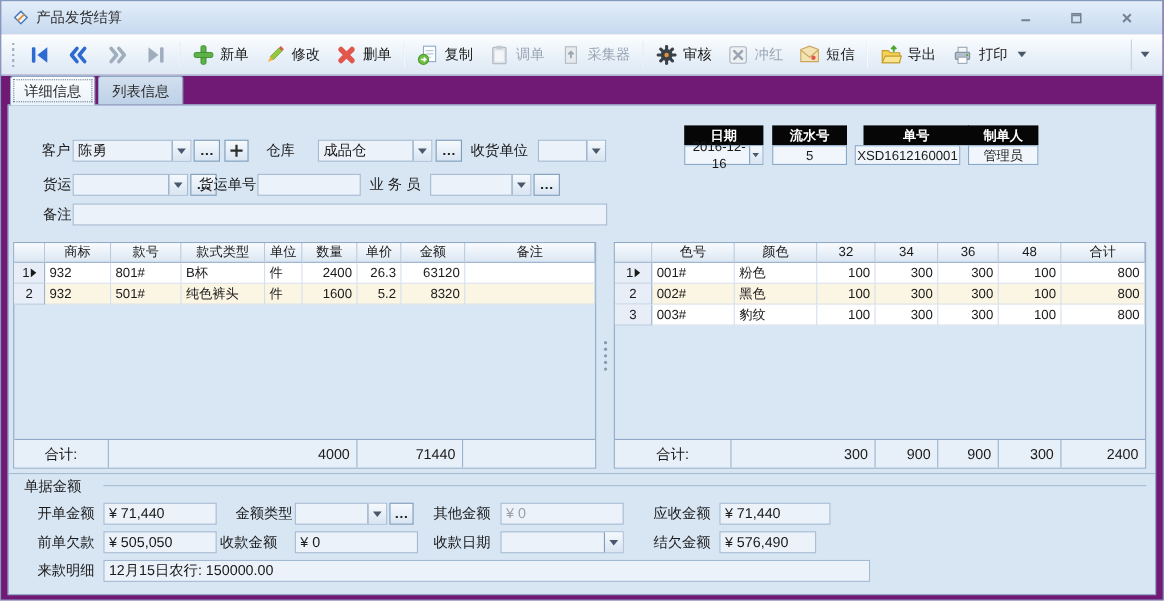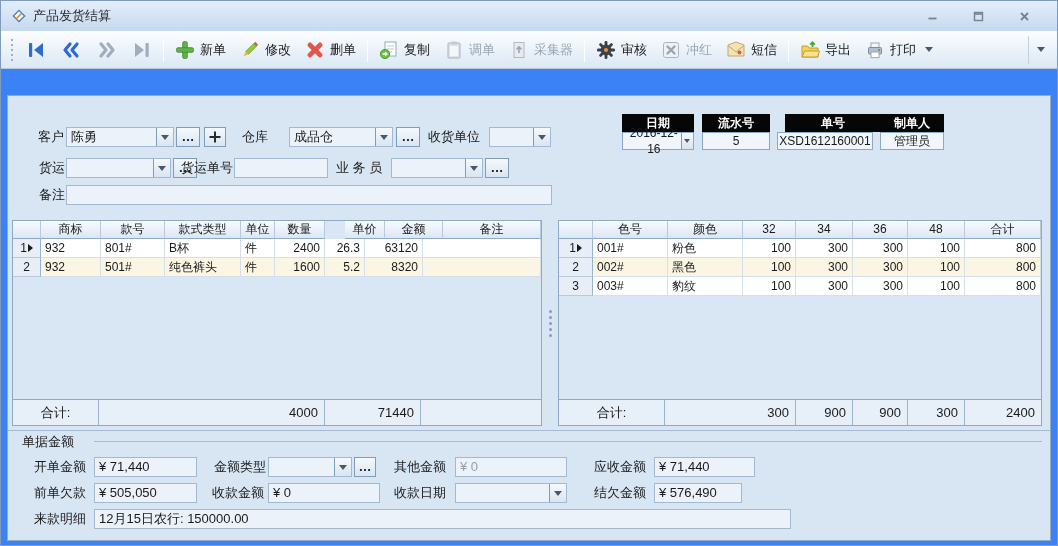--- a/index.html
+++ b/index.html
@@ -1,19 +1,19 @@
 <!DOCTYPE html>
 <html><head>
 <meta charset="utf-8">
 <style>
   * { margin:0; padding:0; box-sizing:border-box; }
   html,body { width:1058px; height:546px; }
   body { font-family:"Liberation Sans","DejaVu Sans",sans-serif; font-size:13px; color:#1a1a1a; }
 
-  .window { width:1058px; height:546px; background:#3b82f6; border:1px solid #7f9cbf; position:relative; overflow:hidden; }
+  .window { width:1058px; height:546px; background:#701a75; border:1px solid #7f9cbf; position:relative; overflow:hidden; }
 
   
   .titlebar { height:30px; background:linear-gradient(#e3eefa,#c6d9ef); display:flex; align-items:center; padding:0 10px; }
   .titlebar .app-title { margin-left:6px; color:#2b2b2b; }
   .win-controls { margin-left:auto; display:flex; gap:24px; margin-right:12px; }
   .win-btn { width:22px; height:18px; display:flex; align-items:center; justify-content:center; cursor:default; }
 
   
   .toolbar { height:38px; background:linear-gradient(#fdfeff,#e9f1f9 55%,#dde8f4); border-bottom:1px solid #b3c6db; display:flex; align-items:center; padding:0 4px; }
   .tb-grip { width:6px; height:22px; margin:0 4px; background:repeating-linear-gradient(#9fb0c4 0 2px, transparent 2px 5px); background-size:2px 100%; background-repeat:repeat-y; background-position:2px 0; }
@@ -264,20 +264,24 @@
         </span>
       <span class="tb-label">打印</span>
       <span class="caret-down" style="margin-left:4px;"></span>
     </div>
 
     <div class="tb-overflow">
       <span class="caret-down"></span>
     </div>
   </div>
 
+  <div class="tabstrip">
+    <div class="tab active">详细信息</div>
+    <div class="tab">列表信息</div>
+  </div>
 
   <div class="page">
 
     <span class="flabel" style="left:30px; top:31px;">客户</span>
     <div class="combo" style="left:58px; top:31px; width:108px;">
       <div class="combo-text">陈勇</div>
       <div class="combo-arrow">
           <span class="caret-down"></span>
         </div>
     </div>
@@ -340,21 +344,21 @@
     <div class="info-v" style="left:872px; top:36px; width:64px;">管理员</div>
 
     <div class="grid" style="left:4px; top:124px; width:530px; height:206px;">
       <div class="grid-header">
         <div class="gh" style="width:28px;"></div>
         <div class="gh" style="width:60px;">商标</div>
         <div class="gh" style="width:64px;">款号</div>
         <div class="gh" style="width:76px;">款式类型</div>
         <div class="gh" style="width:34px;">单位</div>
         <div class="gh" style="width:50px;">数量</div>
-        <div class="gh" style="width:40px;margin-left:20px;">单价</div>
+        <div class="gh" style="width:40px;">单价</div>
         <div class="gh" style="width:58px;">金额</div>
         <div class="gh" style="flex:1;">备注</div>
       </div>
       <div class="grid-row">
         <div class="gc num" style="width:28px;">
             <span>1</span>
             <span class="row-marker"></span>
           </div>
         <div class="gc" style="width:60px;">932</div>
         <div class="gc" style="width:64px;">801#</div>
@@ -468,21 +472,21 @@
         </div>
     </div>
     <div class="mini-btn" style="left:346px; top:361px; width:22px;">…</div>
     <span class="flabel" style="left:386px; top:361px;">其他金额</span>
     <div class="finput gray-text" style="left:447px; top:361px; width:112px;">¥ 0</div>
     <span class="flabel" style="left:586px; top:361px;">应收金额</span>
     <div class="finput" style="left:646px; top:361px; width:101px;">¥ 71,440</div>
 
     <span class="flabel" style="left:26px; top:387px;">前单欠款</span>
     <div class="finput" style="left:86px; top:387px; width:103px;">¥ 505,050</div>
-    <span class="flabel" style="left:204px; top:387px;">收款金额</span>
+    <span class="flabel" style="left:192px; top:387px;">收款金额</span>
     <div class="finput" style="left:260px; top:387px; width:112px;">¥ 0</div>
     <span class="flabel" style="left:386px; top:387px;">收款日期</span>
     <div class="combo" style="left:447px; top:387px; width:112px;">
       <div class="combo-text"></div>
       <div class="combo-arrow">
           <span class="caret-down"></span>
         </div>
     </div>
     <span class="flabel" style="left:586px; top:387px;">结欠金额</span>
     <div class="finput" style="left:646px; top:387px; width:88px;">¥ 576,490</div>

